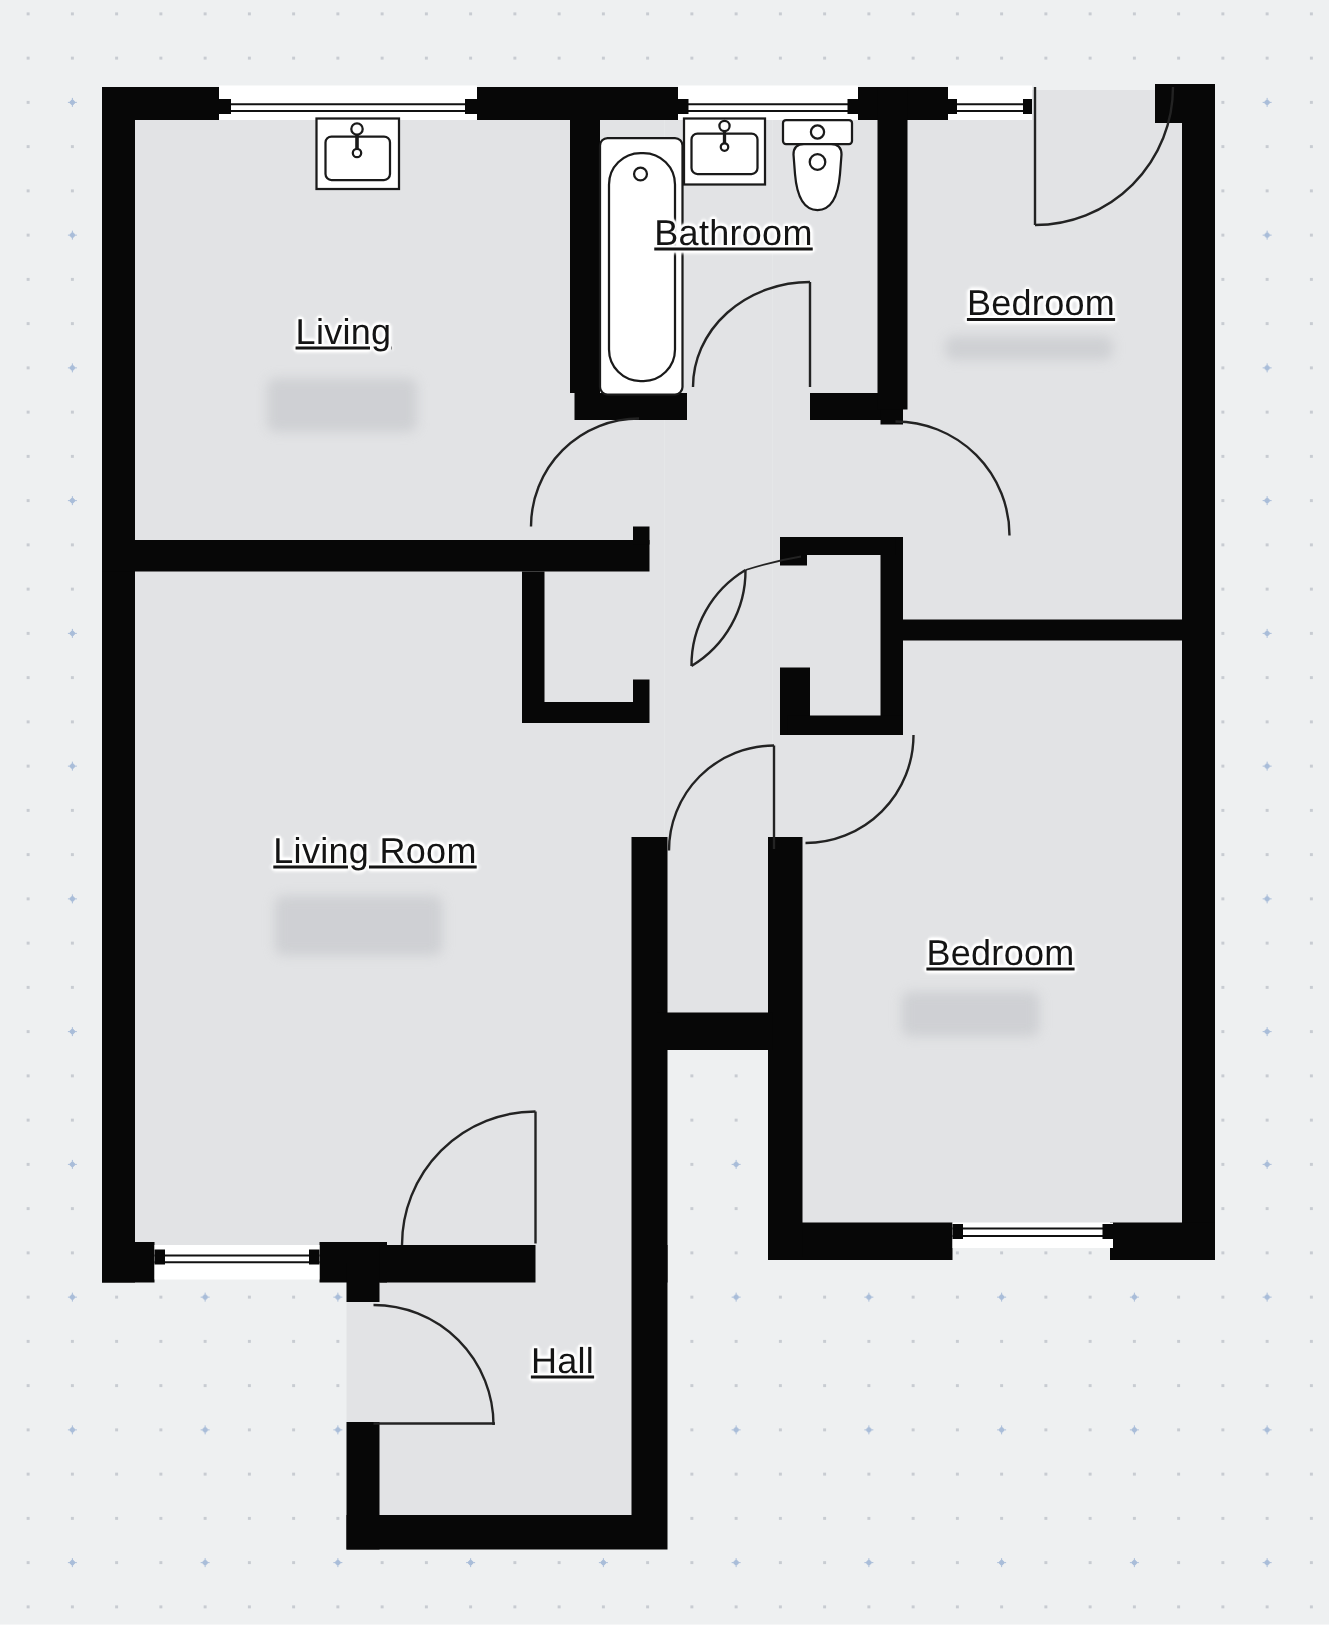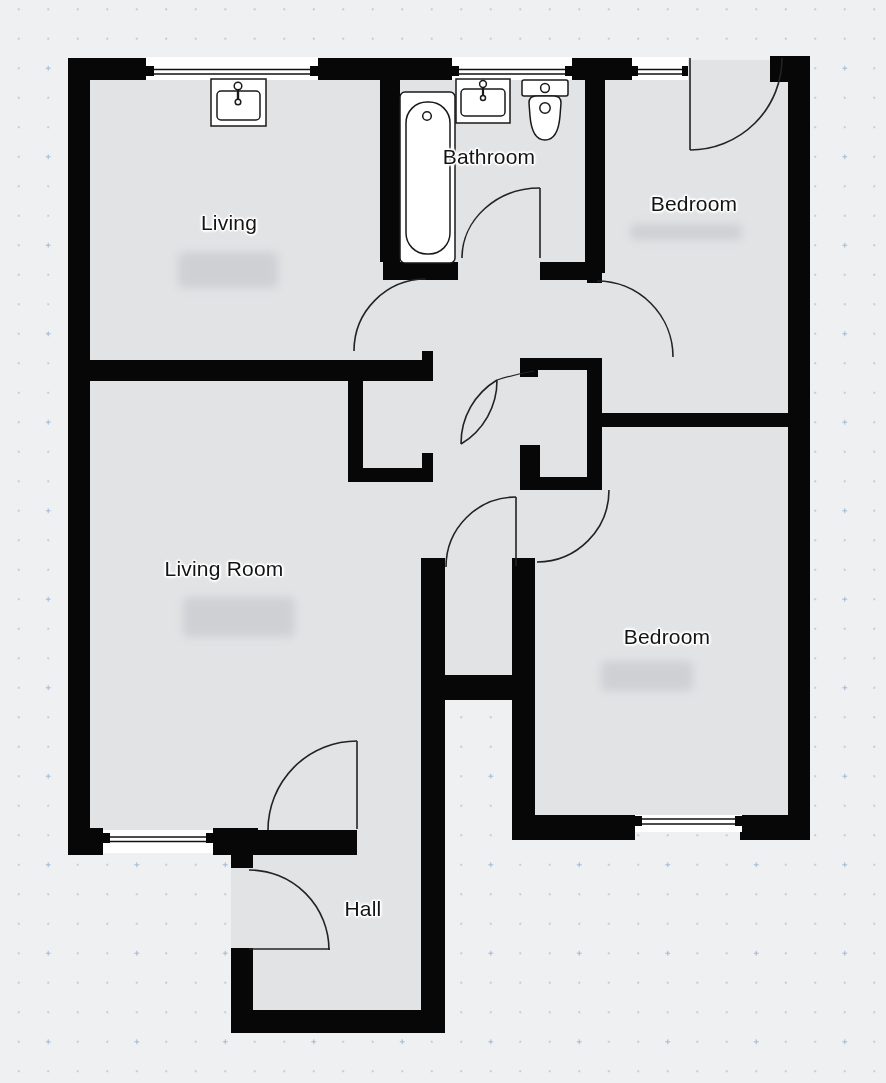--- a/index.html
+++ b/index.html
@@ -13,28 +13,29 @@
       radial-gradient(ellipse 4.5px 1.5px at center, #a9bdd9 60%, rgba(169,189,217,0) 61%),
       radial-gradient(ellipse 1.5px 4.5px at center, #a9bdd9 60%, rgba(169,189,217,0) 61%),
       radial-gradient(circle 1.4px at center, #c8ccd2 70%, rgba(200,204,210,0) 71%);
     background-size:88.5px 88.5px, 88.5px 88.5px, 29.5px 29.5px;
     background-position:4px 24px, 4px 24px, 4px 24px;
   }
   .plan-svg{position:absolute;left:0;top:0;}
   .room-label{
     position:absolute;
     transform:translate(-50%,-50%);
-    font-size:21px;
+    font-size:24px;
     line-height:1;
     color:#141414;
     white-space:nowrap;
     letter-spacing:.2px;
     text-shadow:
       -2px 0 2px #fff, 2px 0 2px #fff, 0 -2px 2px #fff, 0 2px 2px #fff,
       -1px -1px 1px #fff, 1px 1px 1px #fff, 1px -1px 1px #fff, -1px 1px 1px #fff;
+    text-decoration: underline;
   }
   .smudge{
     position:absolute;
     background:rgba(176,179,184,.38);
     filter:blur(4px);
     border-radius:6px;
   }
 </style>
 </head>
 <body>
@@ -190,17 +191,17 @@
   </svg>
 
   <div class="smudge" style="left:178px;top:252px;width:100px;height:36px;"></div>
   <div class="smudge" style="left:630px;top:224px;width:112px;height:16px;"></div>
   <div class="smudge" style="left:183px;top:597px;width:112px;height:40px;"></div>
   <div class="smudge" style="left:601px;top:661px;width:92px;height:30px;"></div>
 
   <div class="room-label" style="left:229px;top:222px;">Living</div>
   <div class="room-label" style="left:489px;top:156px;">Bathroom</div>
   <div class="room-label" style="left:694px;top:203px;">Bedroom</div>
-  <div class="room-label" style="left:224px;top:568px;text-align:right;">Living Room</div>
+  <div class="room-label" style="left:250px;top:568px;text-align:right;">Living Room</div>
   <div class="room-label" style="left:667px;top:636px;">Bedroom</div>
-  <div class="room-label" style="left:363px;top:908px;">Hall</div>
+  <div class="room-label" style="left:375px;top:908px;">Hall</div>
 
 </div>
 
 </body></html>

